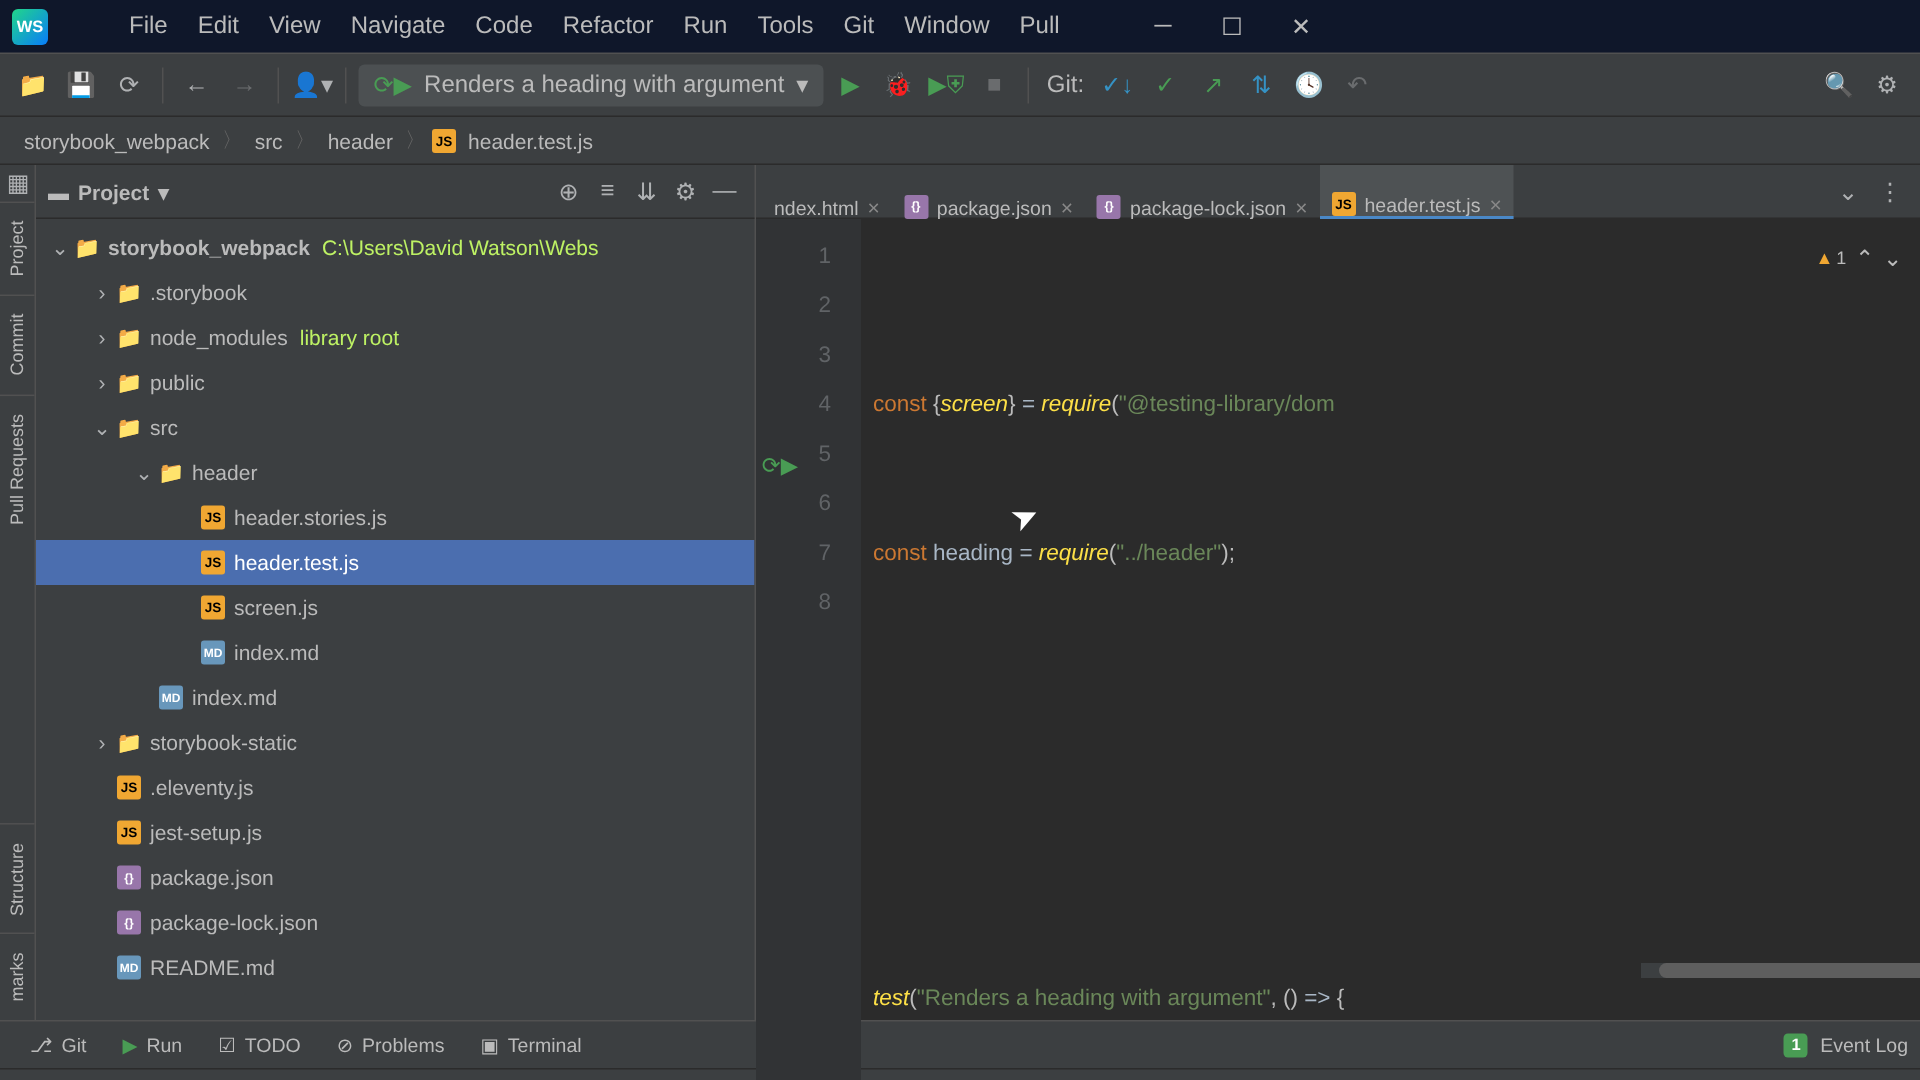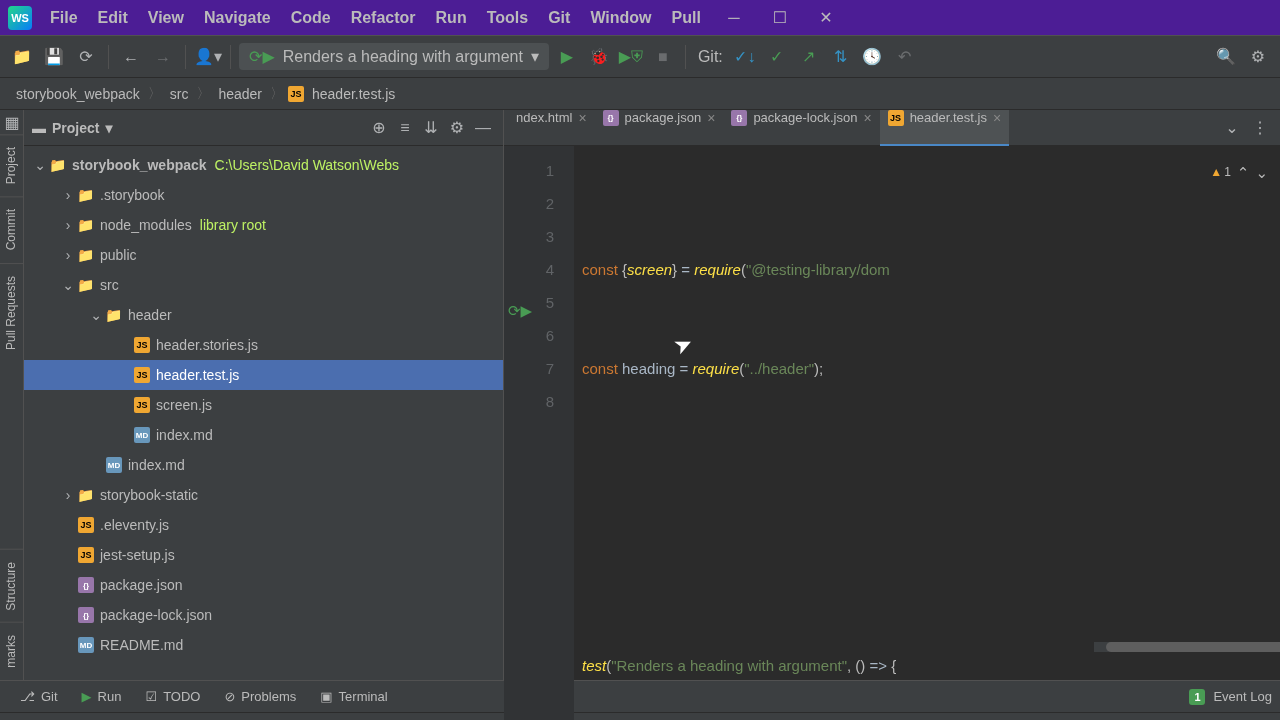--- a/index.html
+++ b/index.html
@@ -1,19 +1,19 @@
 <!DOCTYPE html>
 <html><head>
 <meta charset="utf-8">
 <style>
 * { margin: 0; padding: 0; box-sizing: border-box; font-family: -apple-system, "Segoe UI", sans-serif; }
 body { background: #2b2b2b; color: #bbb; overflow: hidden; width: 1280px; height: 720px; }
-.titlebar { display: flex; align-items: center; background: #4c1d95; height: 36px; border-bottom: 1px solid #515151; }
+.titlebar { display: flex; align-items: center; background: #0f172a; height: 36px; border-bottom: 1px solid #515151; gap: 36px; }
 .titlebar-icon { width: 24px; height: 24px; background: linear-gradient(135deg, #21d789, #087cfa); border-radius: 4px; margin: 0 8px; display: flex; align-items: center; justify-content: center; font-size: 11px; font-weight: bold; color: #fff; }
-.menu { display: flex; font-weight: bold; }
+.menu { display: flex; }
 .menu-item { padding: 8px 10px; color: #bbb; cursor: pointer; }
 .title-text { flex: 1; text-align: center; color: #888; font-size: 14px; }
 .win-controls { display: flex; }
 .win-btn { width: 46px; height: 36px; display: flex; align-items: center; justify-content: center; color: #bbb; cursor: pointer; }
 .toolbar { display: flex; align-items: center; background: #3c3f41; height: 42px; padding: 0 8px; border-bottom: 1px solid #2b2b2b; gap: 4px; }
 .tb-btn { width: 28px; height: 28px; display: flex; align-items: center; justify-content: center; cursor: pointer; color: #afb1b3; border-radius: 3px; }
 .tb-sep { width: 1px; height: 24px; background: #515151; margin: 0 4px; }
 .run-config { display: flex; align-items: center; background: #4c5052; border-radius: 4px; padding: 4px 10px; gap: 8px; cursor: pointer; }
 .run-config-icon { color: #499c54; }
 .breadcrumb { display: flex; align-items: center; background: #3c3f41; height: 32px; padding: 0 12px; font-size: 14px; border-bottom: 1px solid #2b2b2b; }
@@ -34,21 +34,21 @@
 .tree-node.selected { background: #4b6eaf; color: #fff; }
 .tree-arrow { width: 16px; display: inline-flex; justify-content: center; color: #afb1b3; }
 .tree-icon { width: 20px; display: inline-flex; justify-content: center; margin-right: 4px; }
 .folder-icon { color: #afb1b3; }
 .js-icon { background: #f0a732; color: #000; font-size: 9px; font-weight: bold; width: 16px; height: 16px; border-radius: 2px; display: flex; align-items: center; justify-content: center; }
 .json-icon { background: #9876aa; color: #fff; font-size: 8px; font-weight: bold; width: 16px; height: 16px; border-radius: 2px; display: flex; align-items: center; justify-content: center; }
 .md-icon { background: #6897bb; color: #fff; font-size: 8px; font-weight: bold; width: 16px; height: 16px; border-radius: 2px; display: flex; align-items: center; justify-content: center; }
 .tree-label-dim { color: #bef264; margin-left: 8px; }
 .editor-area { flex: 1; display: flex; flex-direction: column; background: #2b2b2b; position: relative; }
 .tabs { display: flex; align-items: center; background: #3c3f41; height: 36px; border-bottom: 1px solid #2b2b2b; padding-left: 4px; }
-.tab { display: flex; align-items: flex-start; padding: 0 8px; height: 36px; gap: 6px; cursor: pointer; color: #bbb; font-size: 13px; }
+.tab { display: flex; align-items: flex-end; padding: 0 8px; height: 36px; gap: 6px; cursor: pointer; color: #bbb; font-size: 13px; }
 .tab.active { background: #4e5254; border-bottom: 2px solid #4a88c7; }
 .tab-close { color: #888; cursor: pointer; font-size: 14px; }
 .tab-tools { margin-left: auto; display: flex; gap: 4px; padding-right: 8px; }
 .editor-body { flex: 1; display: flex; position: relative; }
 .line-gutter { width: 70px; background: #313335; padding-top: 8px; font-family: "Consolas", monospace; font-size: 15px; color: #606366; text-align: right; }
 .line-num { height: 33px; padding-right: 20px; line-height: 33px; position: relative; }
 .run-marker { position: absolute; right: 42px; top: 8px; color: #499c54; cursor: pointer; }
 .code { flex: 1; padding: 8px 4px 8px 8px; font-family: "Consolas", monospace; font-size: 15px; line-height: 33px; white-space: pre; overflow: hidden; position: relative; }
 .code-line { height: 33px; }
 .kw { color: #cc7832; }

